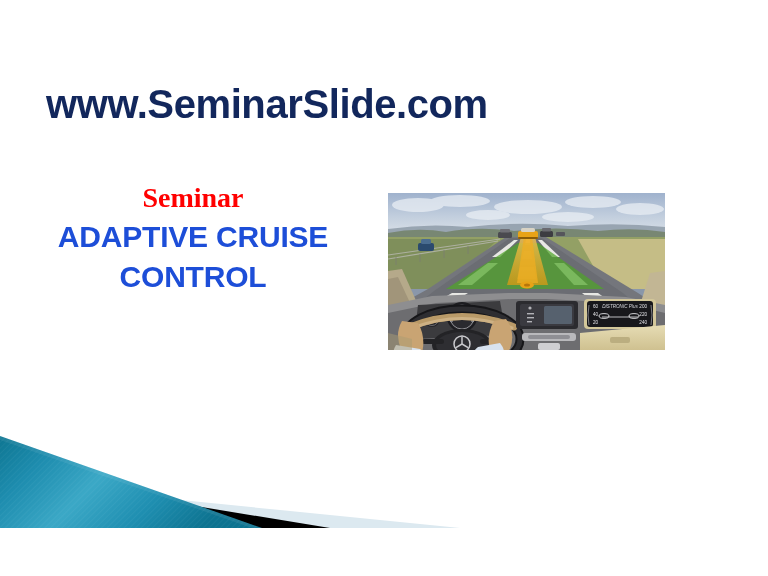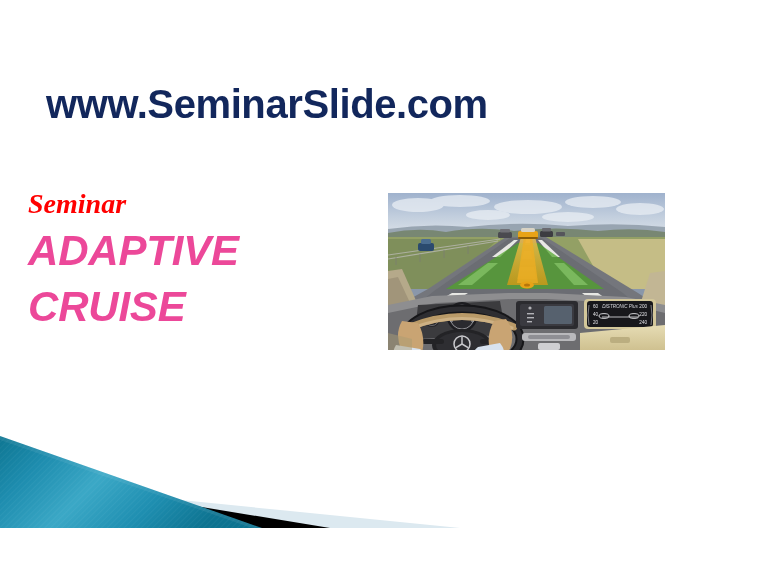--- a/index.html
+++ b/index.html
@@ -31,37 +31,37 @@
     letter-spacing: -0.4px;
     color: #12275c;
     white-space: nowrap;
     line-height: 1.1;
   }
 
   
   #text-block {
     position: absolute;
     left: 28px;
-    top: 186px;
+    top: 180px;
     width: 330px;
-    font-style: italic;
+    text-align: center;
   }
   .seminar-line {
     font-family: "Liberation Serif", serif;
     font-weight: bold;
     font-size: 28px;
     line-height: 1.32;
     color: #ff0000;
   }
   .topic-line {
     font-family: "Liberation Sans", sans-serif;
     font-weight: bold;
-    font-size: 42px;
+    font-size: 30px;
     line-height: 1.33;
-    color: #ec4899;
+    color: #1d4ed8;
     letter-spacing: -0.2px;
   }
 
   
   #picture {
     position: absolute;
     left: 388px;
     top: 193px;
     width: 277px;
     height: 157px;
@@ -84,20 +84,21 @@
 </head>
 <body>
 
 <div id="slide">
 
   <div id="site-title">www.SeminarSlide.com</div>
 
   <div id="text-block">
     <div class="seminar-line">Seminar</div>
     <div class="topic-line">ADAPTIVE CRUISE</div>
+    <div class="topic-line">CONTROL</div>
   </div>
 
   <div id="picture">
     <svg width="277" height="157" viewBox="0 0 277 157" xmlns="http://www.w3.org/2000/svg">
       <defs>
         <linearGradient id="skyGrad" x1="0" y1="0" x2="0" y2="1">
           <stop offset="0%" stop-color="#9fb2cd"></stop>
           <stop offset="55%" stop-color="#c3cfde"></stop>
           <stop offset="100%" stop-color="#dde3e9"></stop>
         </linearGradient>

